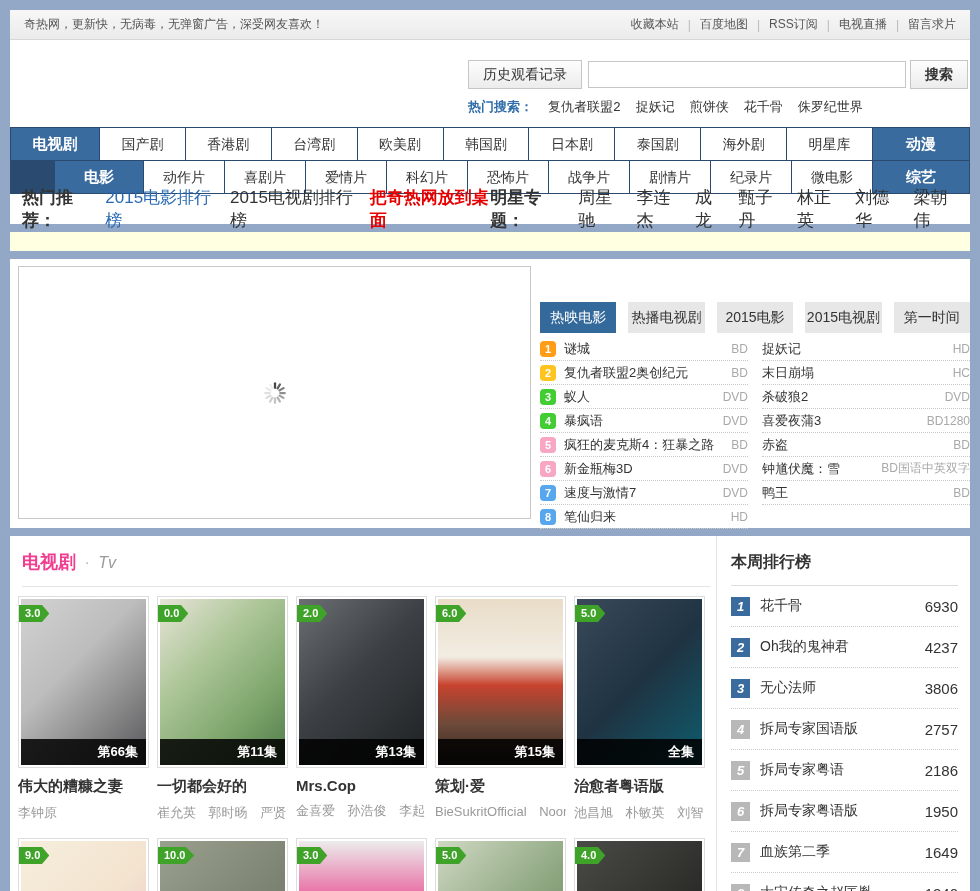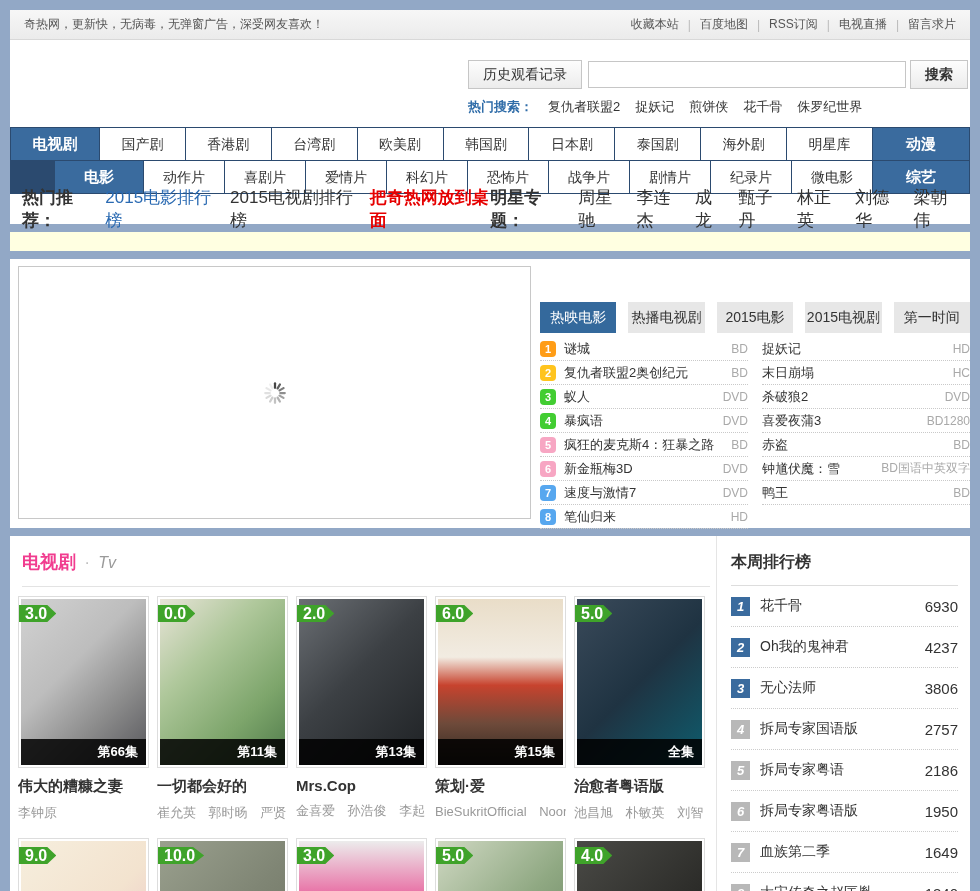--- a/index.html
+++ b/index.html
@@ -26,21 +26,21 @@
                background:#0b3c7c; border-radius:3px; }
   .logo-text { margin-left:14px; }
   .site-name { font-size:28px; font-weight:bold; color:#33669f; line-height:32px; }
   .site-url { font-size:13px; font-style:italic; color:#8a8a8a; letter-spacing:2px; margin-top:3px; }
   .header-right { position:absolute; left:458px; top:20px; display:flex; align-items:center; }
   .btn { height:29px; border:1px solid #c6c6c6; background:linear-gradient(#fdfdfd,#ececec);
          color:#333; font-size:14px; padding:0 14px; cursor:pointer; font-family:inherit; }
   .history-btn { margin-right:6px; }
   .search-input { width:318px; height:27px; border:1px solid #c6c6c6; padding:0 8px; font-size:14px; outline:none; }
   .search-btn { margin-left:4px; width:58px; font-weight:bold; }
-  .hot-search { position:absolute; left:458px; top:58px; font-size:13px; display:flex; align-items:center; }
+  .hot-search { position:absolute; left:458px; top:58px; font-size:13px; display:flex; align-items:center;font-family:Liberation Mono, monospace; }
   .hot-search-label { color:#2f6ca8; font-weight:bold; }
   .hot-search .hs { color:#333; margin-left:15px; cursor:pointer; }
 
   
   .nav { background:#2b4a6f; padding:1px; }
   .nav-row { display:flex; gap:1px; height:32px; }
   .nav-row + .nav-row { margin-top:1px;padding-left:44px; }
   .nav-cell { line-height:32px; text-align:center; font-size:14px; cursor:pointer; }
   .nav-first { width:88px; background:#3a6b9e; color:#fff; font-weight:bold; font-size:15px; }
   .nav-last  { width:96px; background:#3a6b9e; color:#fff; font-weight:bold; font-size:15px; }
@@ -85,21 +85,21 @@
   .tv-section { position:absolute; left:0; top:0; width:706px; }
   .section-head { margin:14px 0 0 12px; padding-bottom:12px; border-bottom:1px solid #e3e3e3; width:688px; }
   .sec-title { color:#f13c8f; font-size:18px; font-weight:bold; }
   .sec-dot { color:#bbb; margin:0 4px; }
   .sec-sub { color:#9a9a9a; font-size:16px; font-style:italic; }
   .cards { display:flex; padding-left:8px; margin-top:9px; }
   .card { width:131px; margin-right:8px; cursor:pointer; }
   .poster { position:relative; height:172px; border:1px solid #ddd; background:#fff; padding:2px; }
   .poster .img { width:100%; height:100%; }
   .rating { position:absolute; top:8px; left:0; height:17px; line-height:17px; background:#3fa32a; color:#fff;
-            font-size:16px; font-weight:bold; padding:0 9px 0 6px;
+            font-size:11px; font-weight:bold; padding:0 9px 0 6px;
             clip-path:polygon(0 0,76% 0,100% 50%,76% 100%,0 100%); }
   .epbar { position:absolute; left:2px; right:2px; bottom:2px; height:26px; line-height:26px;
            background:rgba(0,0,0,.85); color:#fff; font-size:13px; font-weight:bold; text-align:right; padding-right:8px; }
   .card-title { margin-top:9px; font-size:15px; font-weight:bold; color:#333; white-space:nowrap; overflow:hidden; }
   .card-actors { margin-top:8px; font-size:13px; color:#999; word-spacing:9px; white-space:nowrap; overflow:hidden; }
   .row2 { margin-top:16px; }
 
   .sidebar { position:absolute; left:706px; top:0; width:254px; height:355px; border-left:1px solid #e5e5e5; padding:0 12px 0 14px; }
   .sb-title { font-size:16px; font-weight:bold; color:#333; padding:16px 0 12px 0; border-bottom:1px solid #ddd; }
   .rk-row { height:41px; display:flex; align-items:center; border-bottom:1px dotted #ccc; }

